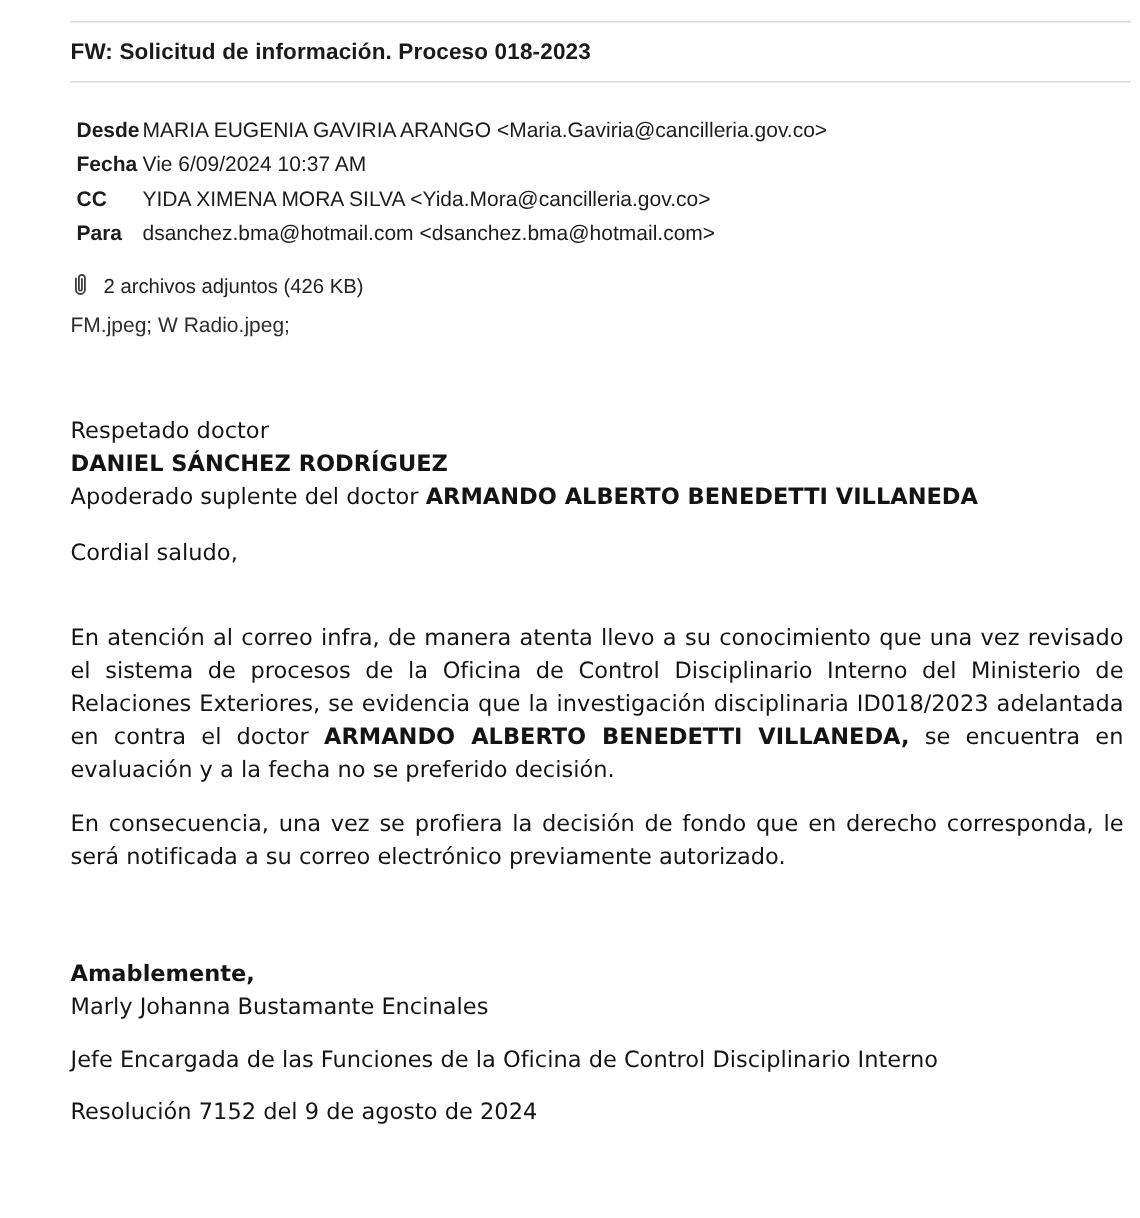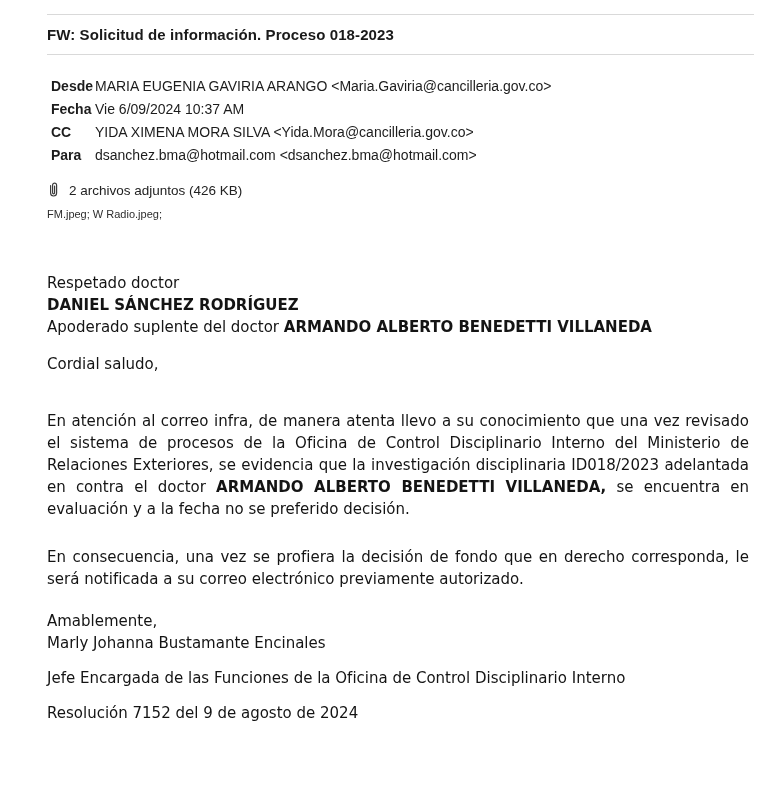--- a/index.html
+++ b/index.html
@@ -51,38 +51,38 @@
     display: flex;
     align-items: center;
     margin-left: 14px;
     gap: 9px;
     font-size: 13.5px;
     color: #222222;
   }
   .paperclip-svg { display: block; }
   .attachment-files {
     margin: 9px 0 0 14px;
-    font-size: 11px;
+    font-size: 14px;
     color: #2d2d2d;
   }
 
   .body-area {
     margin: 52px 0 0 14px;
     width: 702px;
     font-family: "DejaVu Sans", sans-serif;
     font-size: 15px;
     line-height: 22px;
     color: #141414;
   }
   .b { font-weight: bold; }
   .salutation { margin-top: 15px; }
   .para { text-align: justify; }
   .para-1 { margin-top: 35px; }
-  .para-2 { margin-top: 26px; }
-  .closing { margin-top: 20px; }
+  .para-2 { margin-top: 14px; }
+  .closing { margin-top: 56px; font-weight: bold; }
   .sig-name { }
   .sig-line { margin-top: 13px; }
 </style>
 </head>
 <body>
 
 <div class="page">
 
   <hr class="rule rule-top">
 

